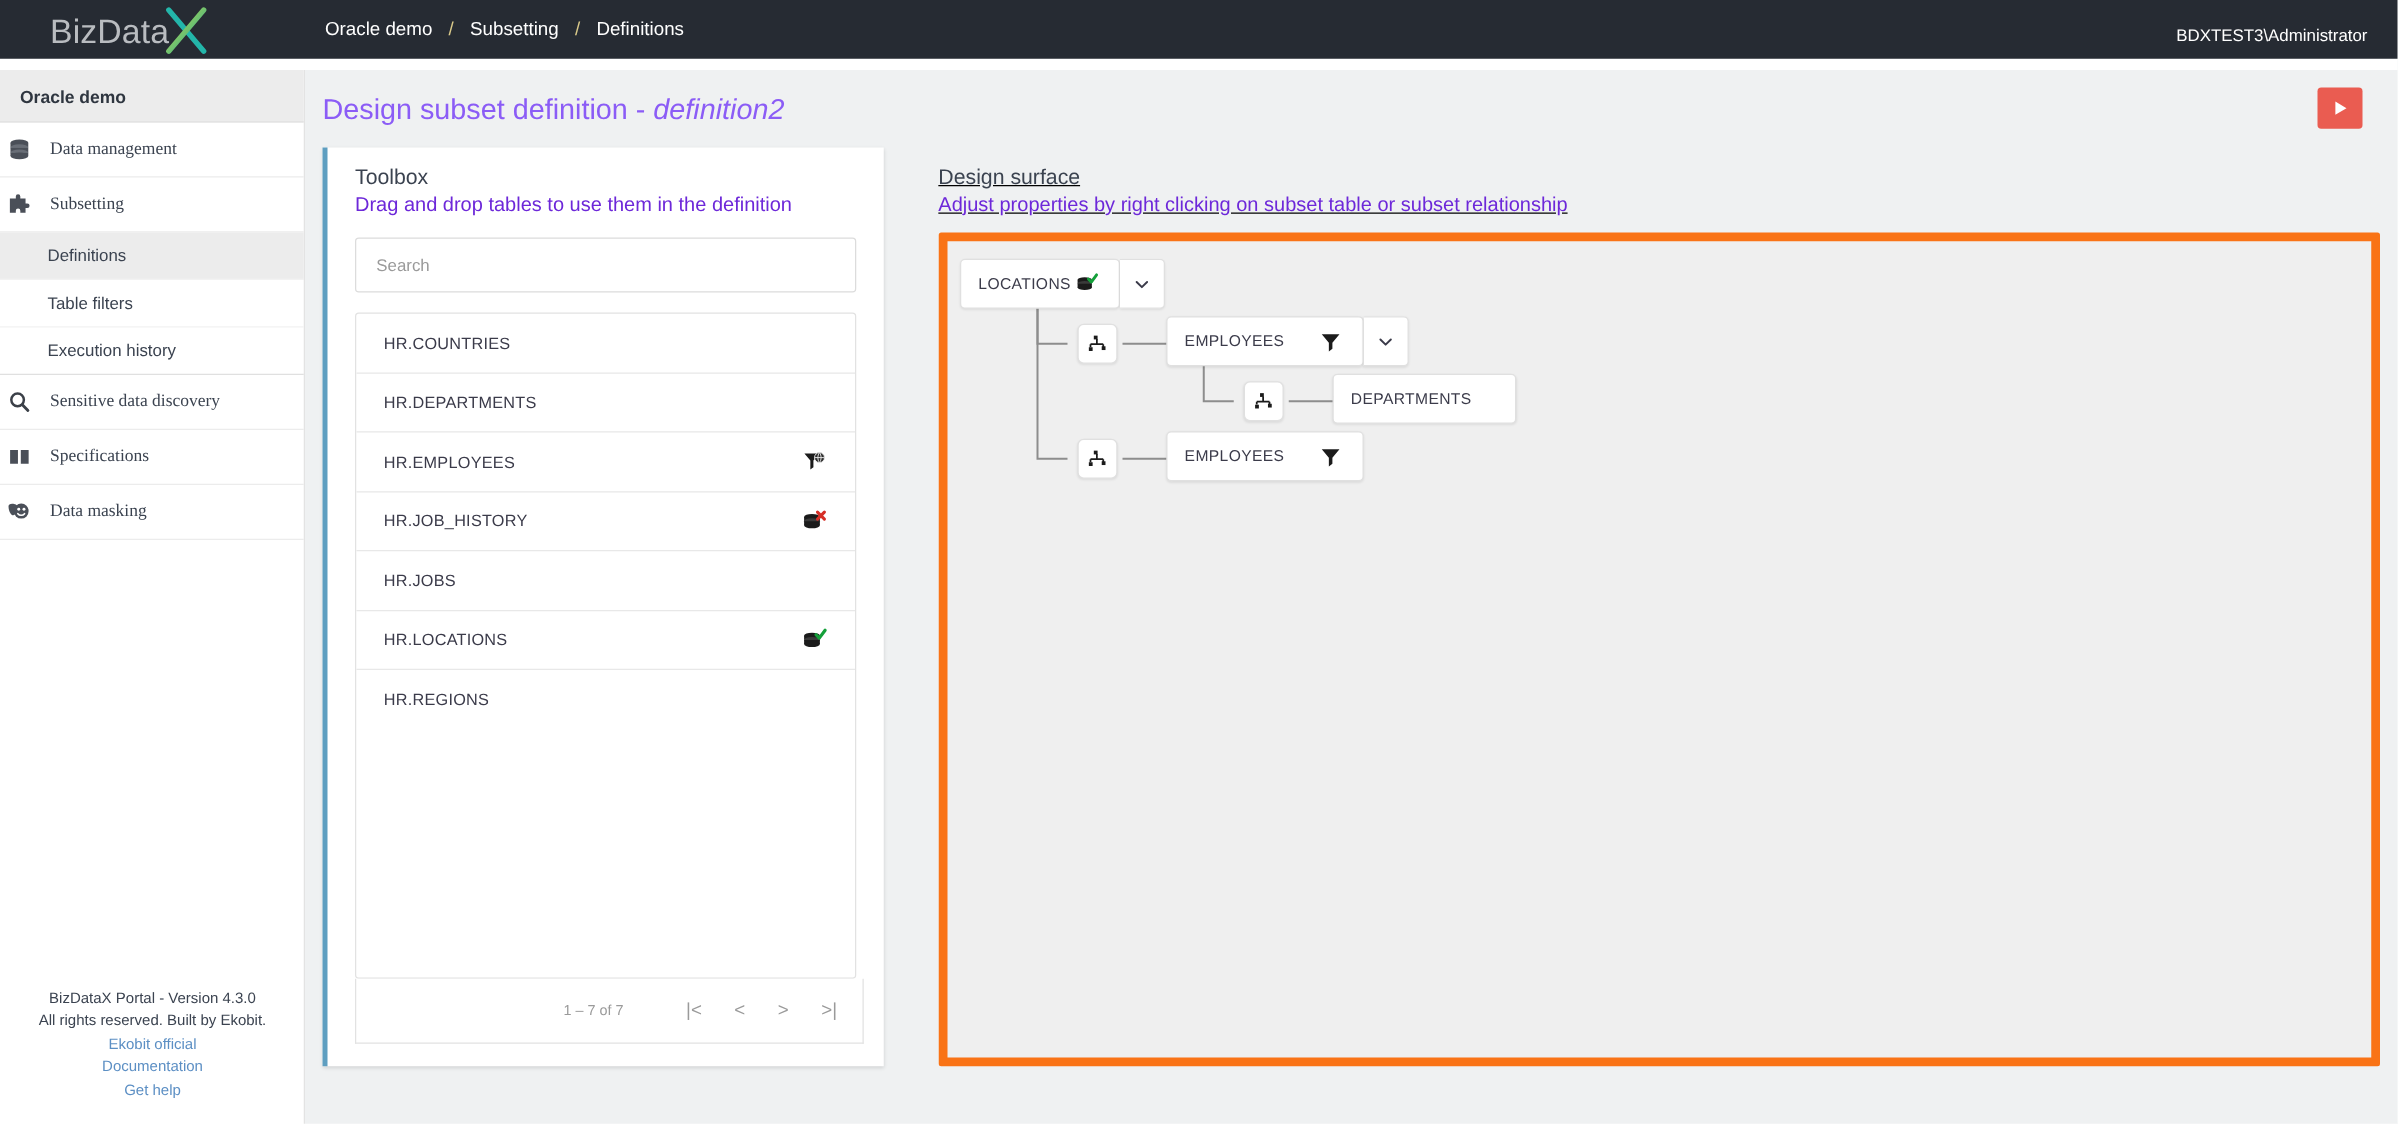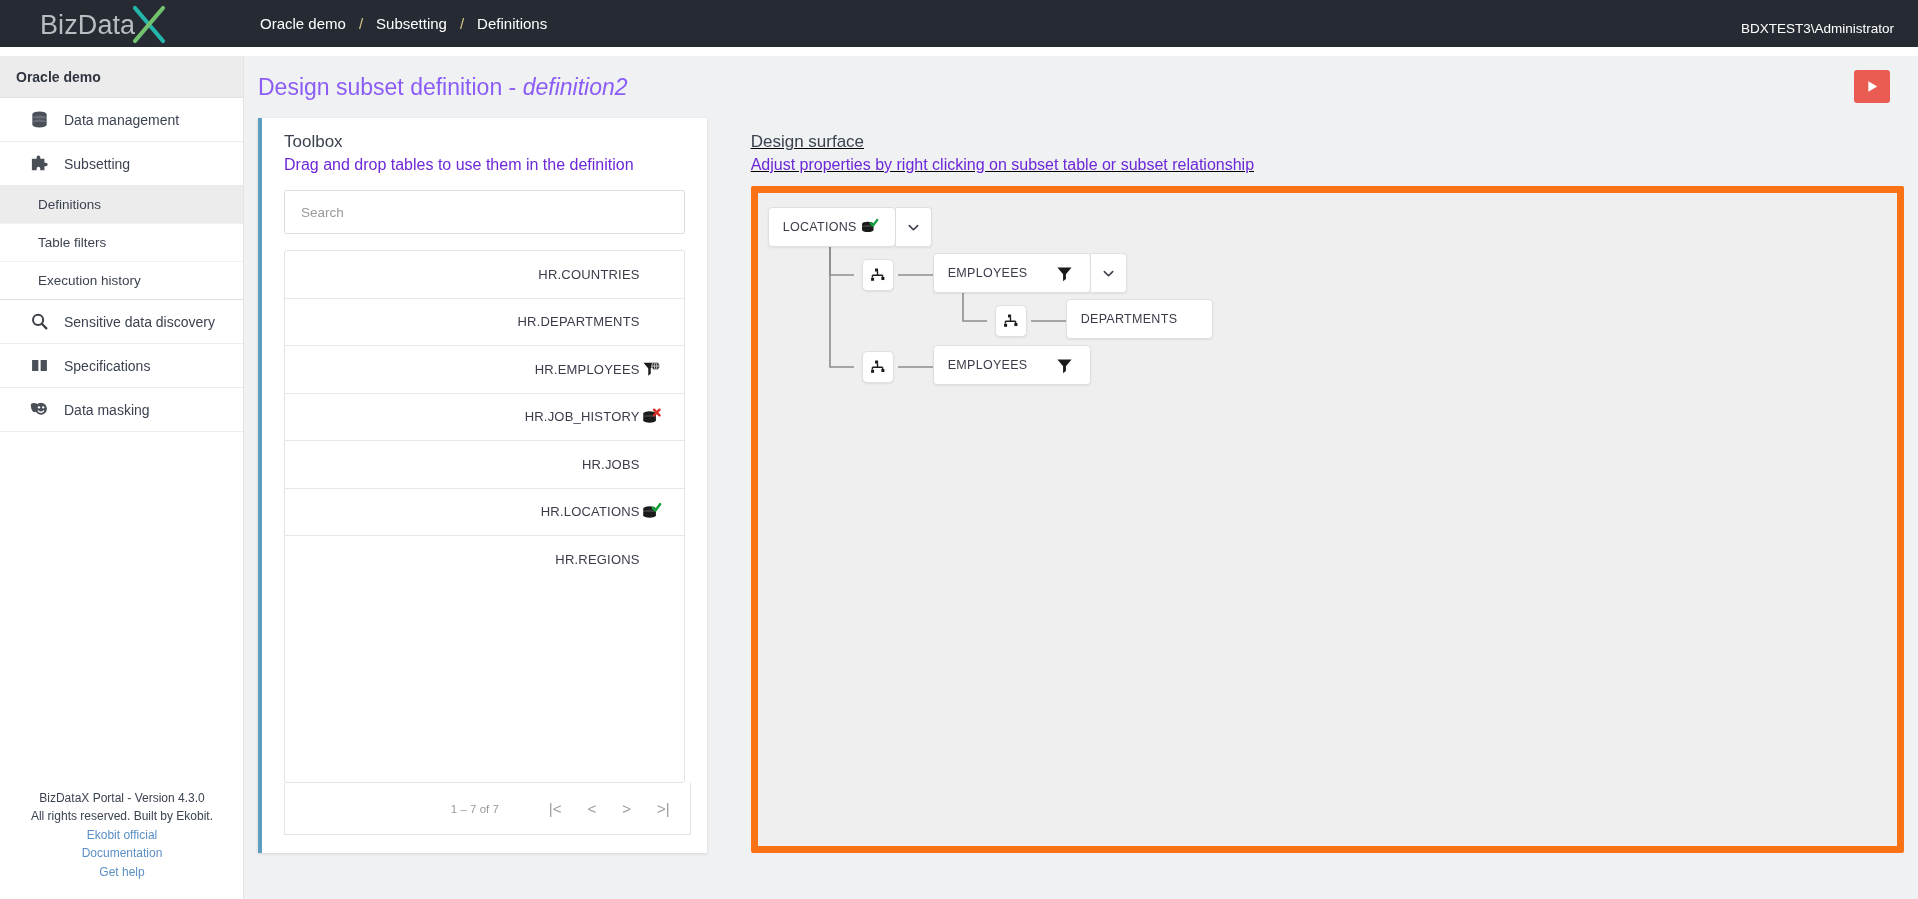--- a/index.html
+++ b/index.html
@@ -54,23 +54,23 @@
     border-right: 1px solid #e3e3e3;
   }
   #sidebar-project {
     height: 42px; display: flex; align-items: center;
     padding-left: 16px; background: #ececec;
     font-size: 14px; color: #2f3640; font-weight: 600;
     border-bottom: 1px solid #e0e0e0;
   }
   .nav-item {
     height: 44px; display: flex; align-items: center;
-    padding-left: 28px; gap: 14px;
+    padding-left: 4px; gap: 14px;
     border-bottom: 1px solid #ececec;
-    font-size: 14px; color: #3b4350; cursor: pointer;
+    font-size: 14px; color: #3b4350; cursor: pointer; font-family: Liberation Serif, serif;
   }
   .nav-item .nav-icon {
     width: 22px; height: 22px; display: flex;
     align-items: center; justify-content: center; flex: 0 0 22px;
   }
   .nav-sub {
     height: 38px; display: flex; align-items: center;
     padding-left: 38px; font-size: 13.5px; color: #3b4350;
     cursor: pointer; border-bottom: 1px solid #f2f2f2;
   }
@@ -137,21 +137,21 @@
   }
   #search-input::placeholder { color: #9a9a9a; }
 
   #table-list {
     margin: 16px 22px 0 22px;
     border: 1px solid #e2e2e2; border-radius: 3px;
     flex: 1; overflow: hidden; background: #fff;
   }
   .table-row {
     height: 47.5px; display: flex; align-items: center;
-    justify-content: flex-end;
+    justify-content: space-between;
     padding: 0 20px 0 22px;
     border-bottom: 1px solid #e8e8e8;
     font-size: 13px; color: #3b3b4a; cursor: grab;
     letter-spacing: .2px;
   }
   .table-row:last-child { border-bottom: none; }
   .row-icon { width: 24px; height: 24px; display: flex; align-items: center; justify-content: center; }
 
   #paginator {
     height: 52px; margin: 0 16px 18px 22px;

